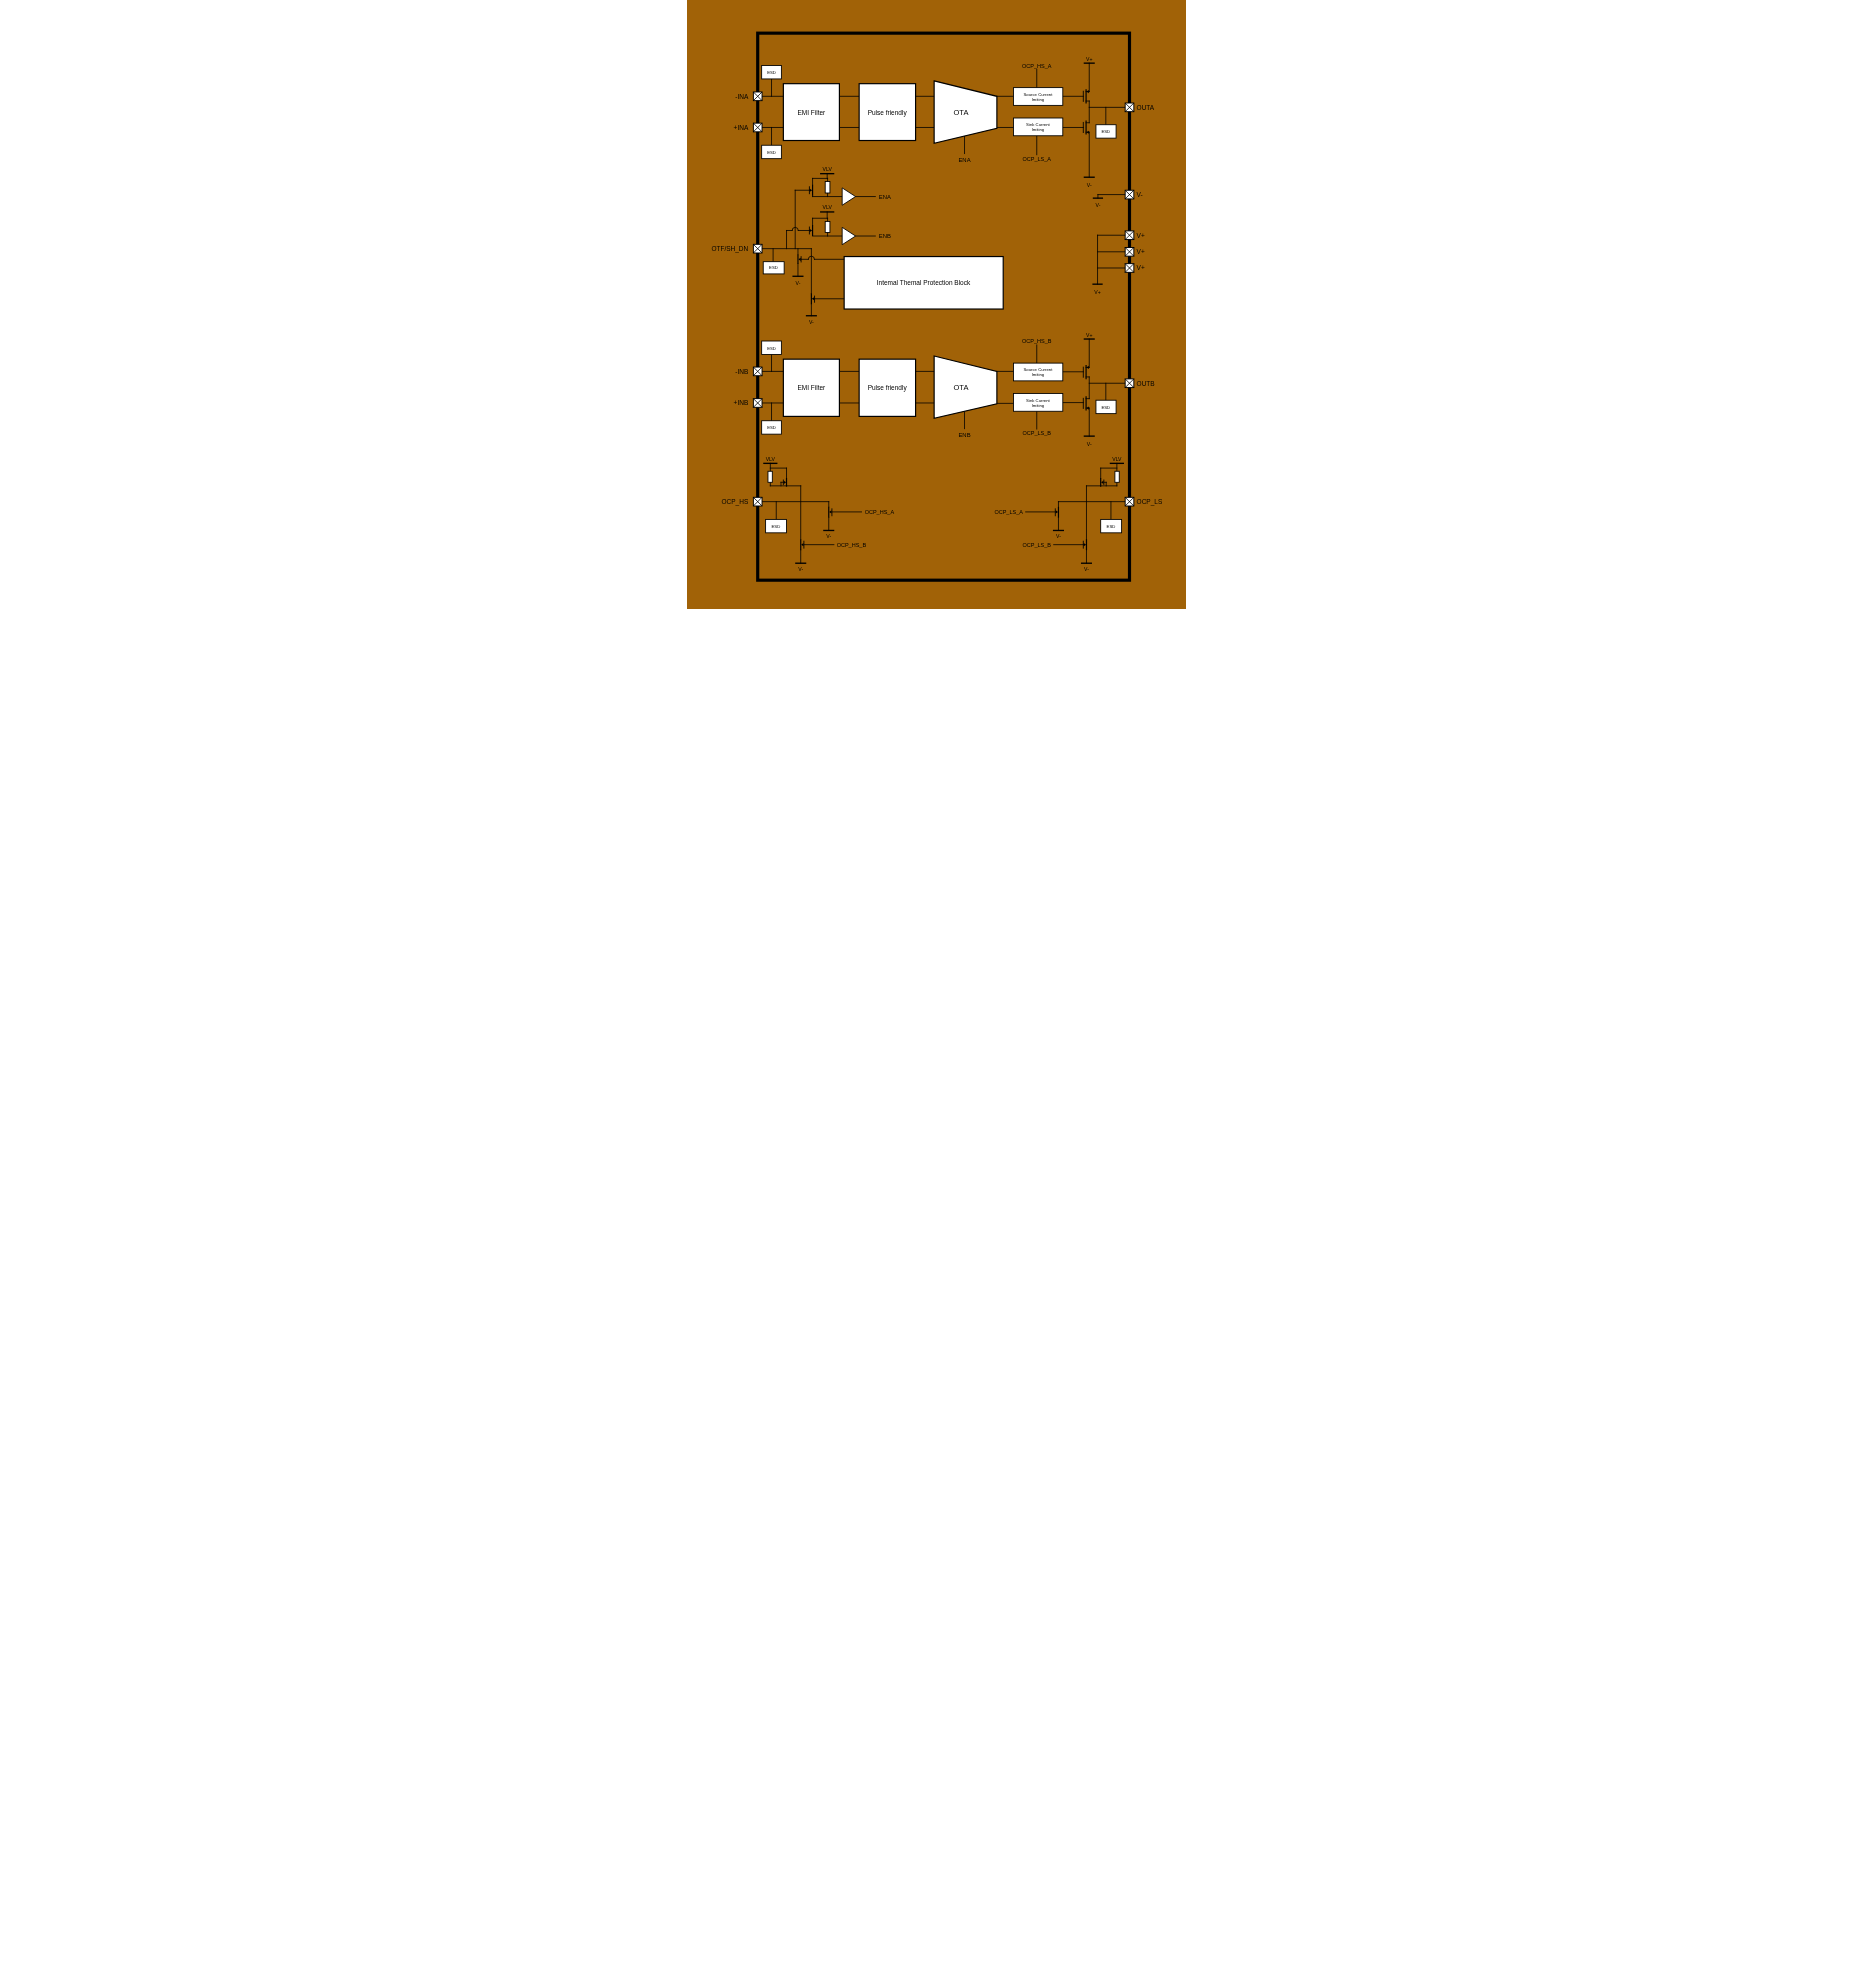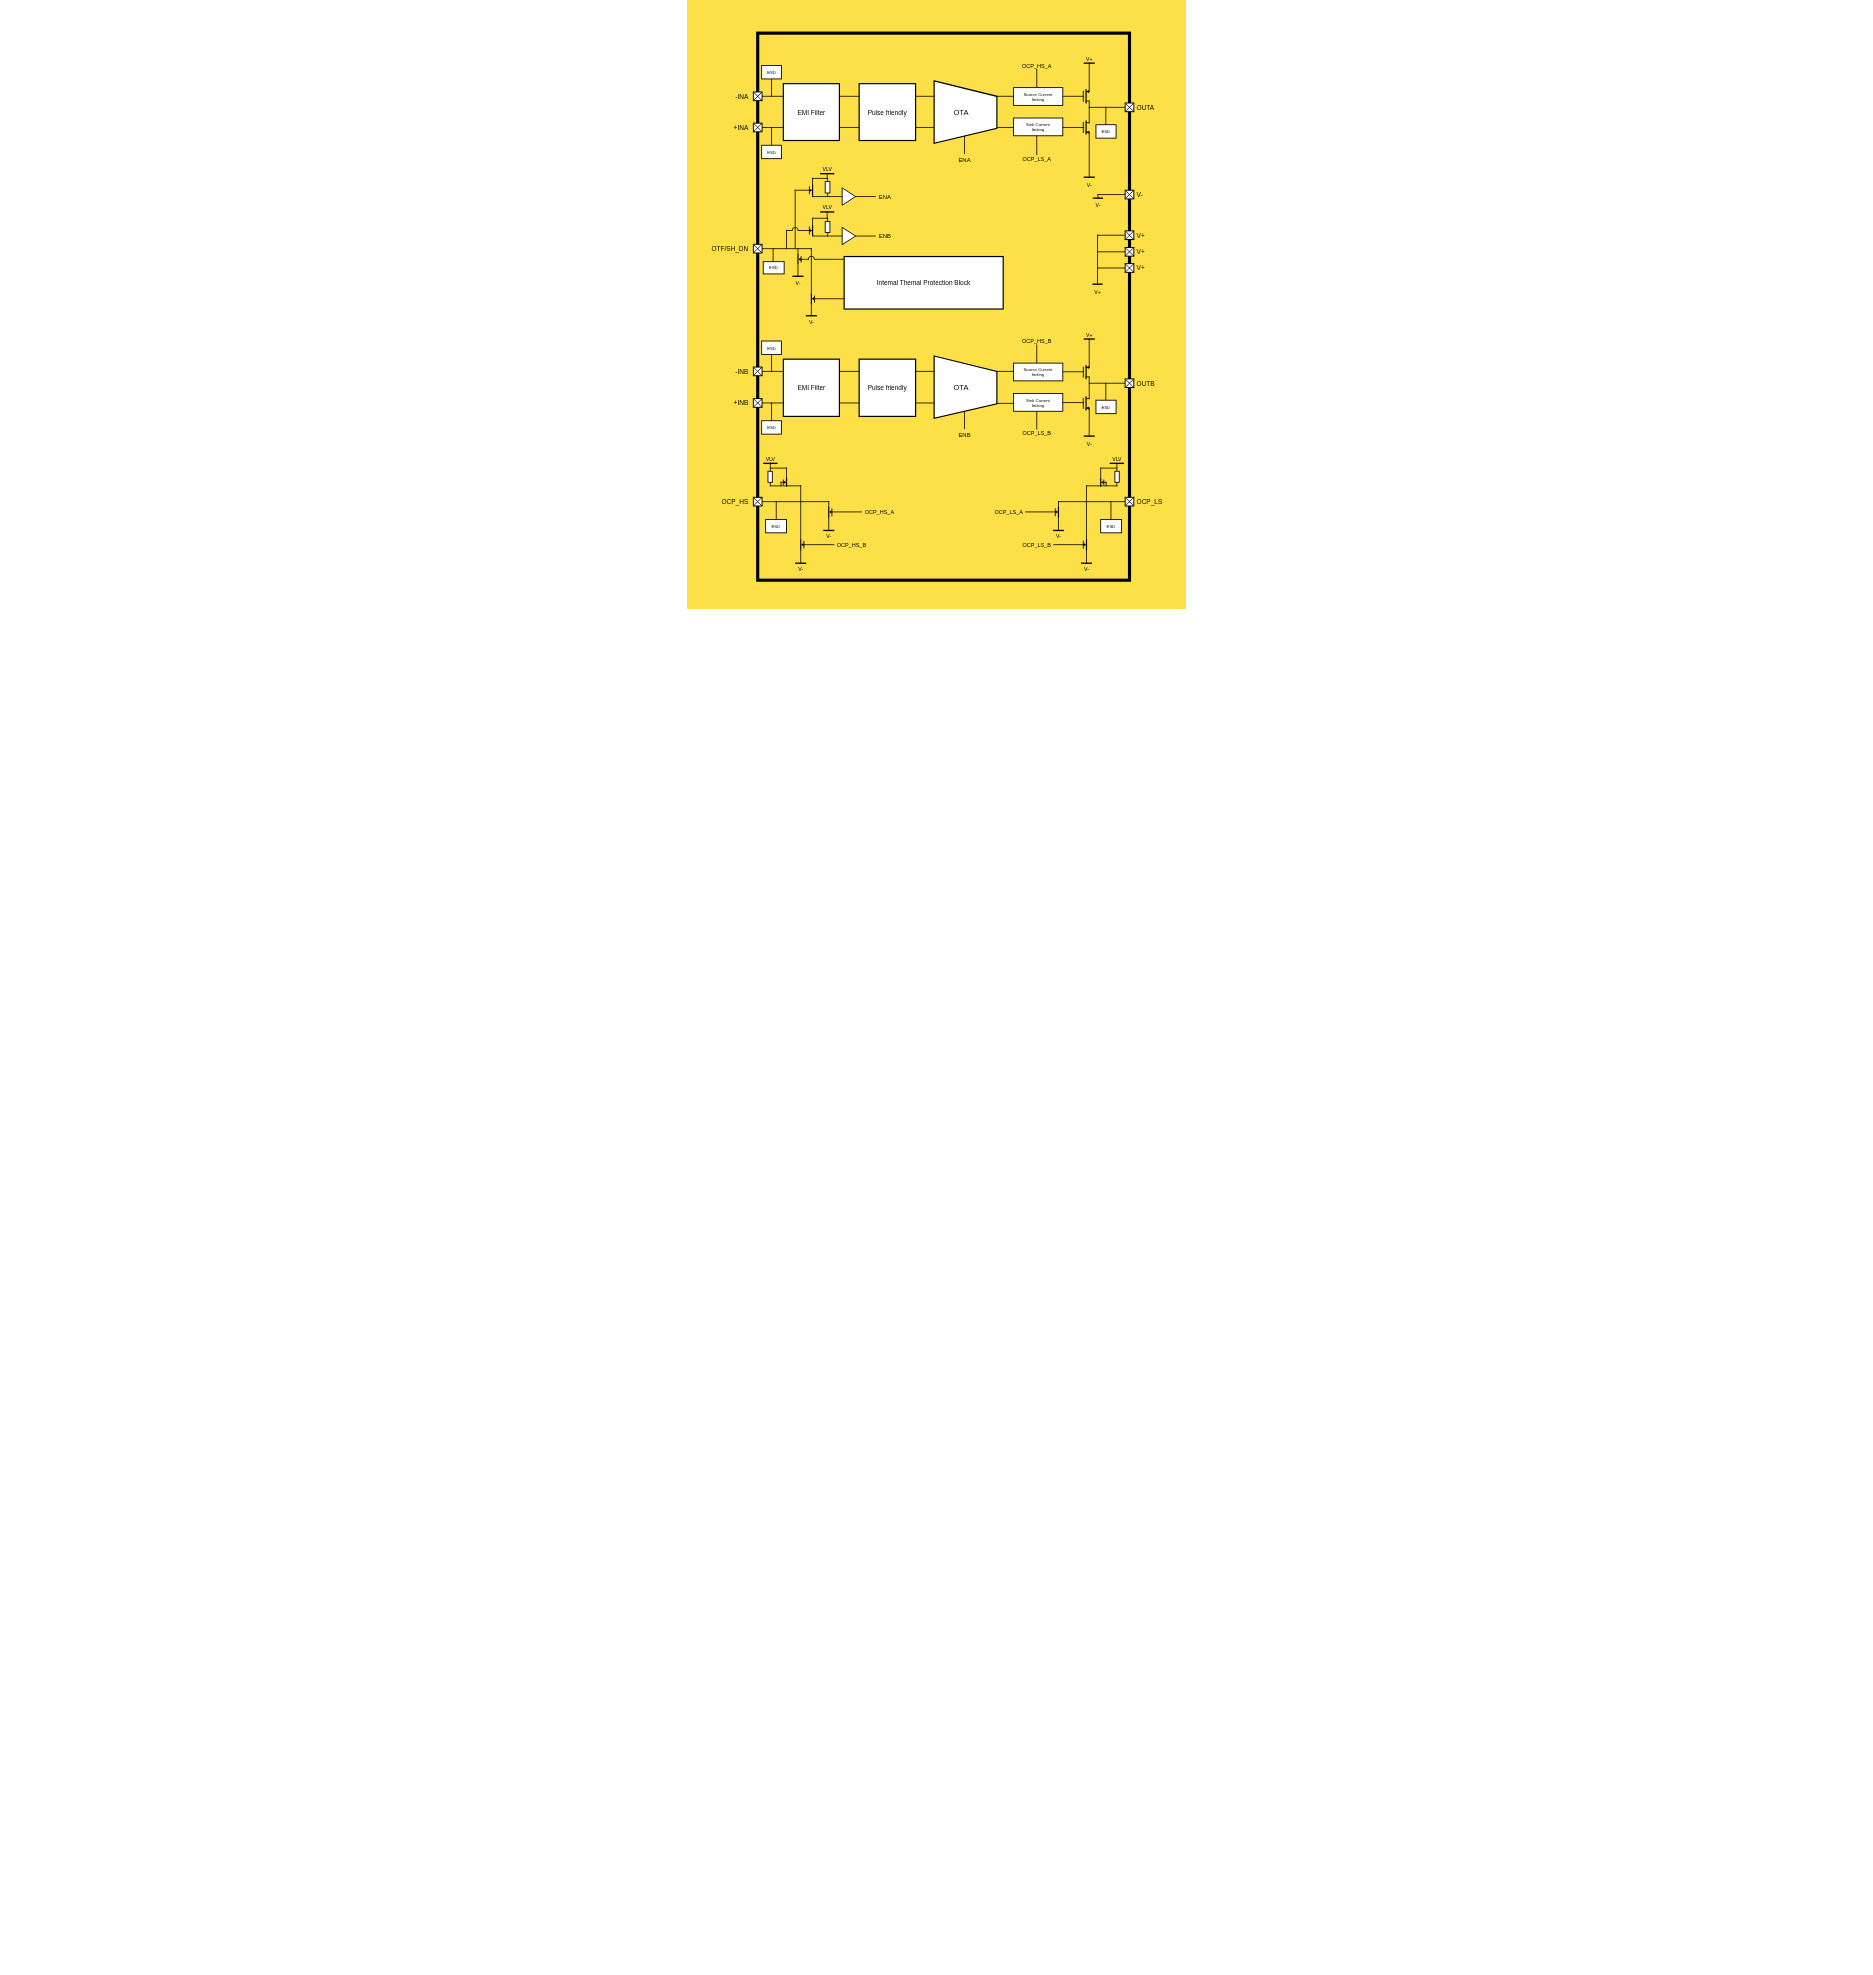--- a/index.html
+++ b/index.html
@@ -1,17 +1,17 @@
 <!DOCTYPE html>
 <html style="font-size:6.3px"><head>
 <meta charset="utf-8">
 <style>
   html,body{margin:0;padding:0;background:#ffffff;}
   body{font-family:"Liberation Sans", sans-serif;}
-  #stage{width:499px;height:609px;position:relative;background:#fde047;margin:0 auto;}
+  #stage{width:499px;height:609px;position:relative;background:#a16207;margin:0 auto;}
   svg{display:block;}
   .w{stroke:#000;stroke-width:2;fill:none;stroke-linecap:square;stroke-linejoin:miter;}
   .bar{stroke:#000;stroke-width:3.4;fill:none;stroke-linecap:butt;}
   .blk{fill:#fff;stroke:#000;stroke-width:3;}
   .blk2{fill:#fff;stroke:#000;stroke-width:2.2;}
   .chan{stroke:#000;stroke-width:3;fill:none;stroke-linecap:butt;}
   .gate{stroke:#000;stroke-width:2.2;fill:none;stroke-linecap:butt;}
   .arr{fill:#000;stroke:none;}
   .pinbox{fill:#fff;stroke:#000;stroke-width:2.4;}
   .pinx{stroke:#000;stroke-width:2;fill:none;}

